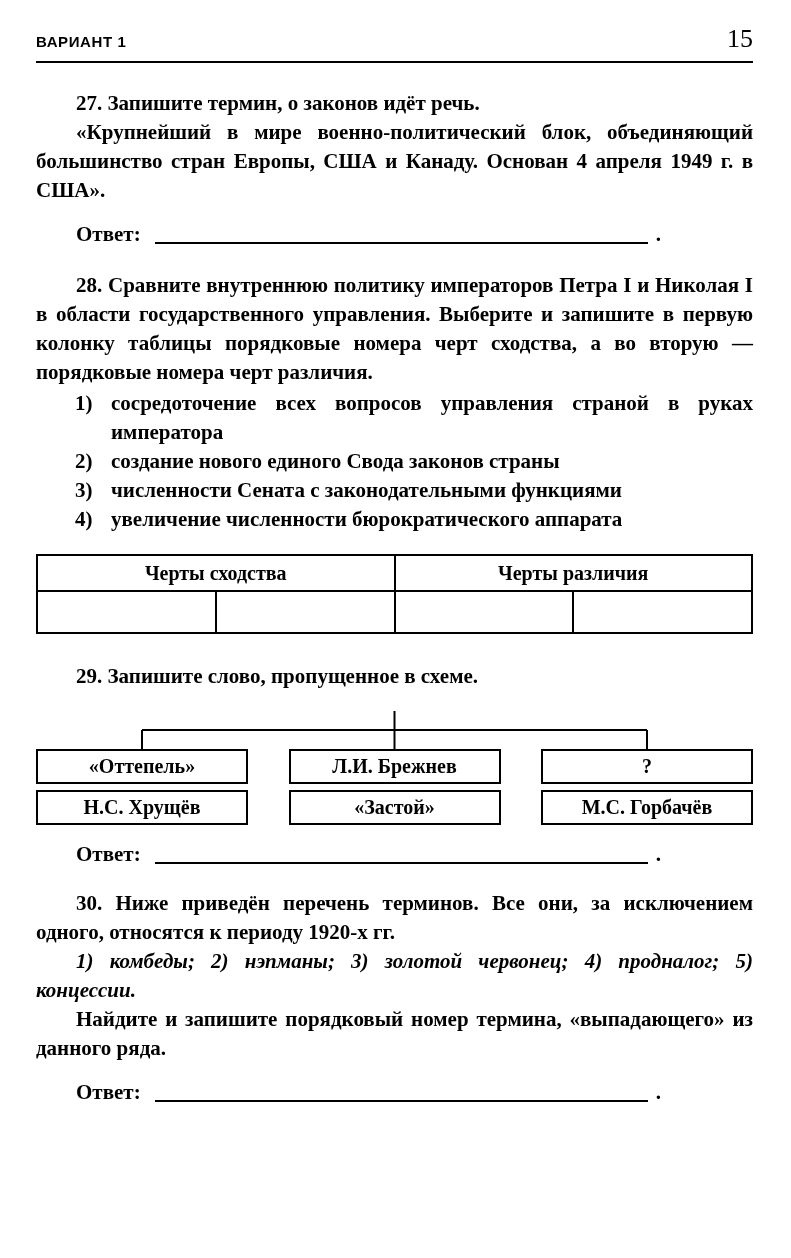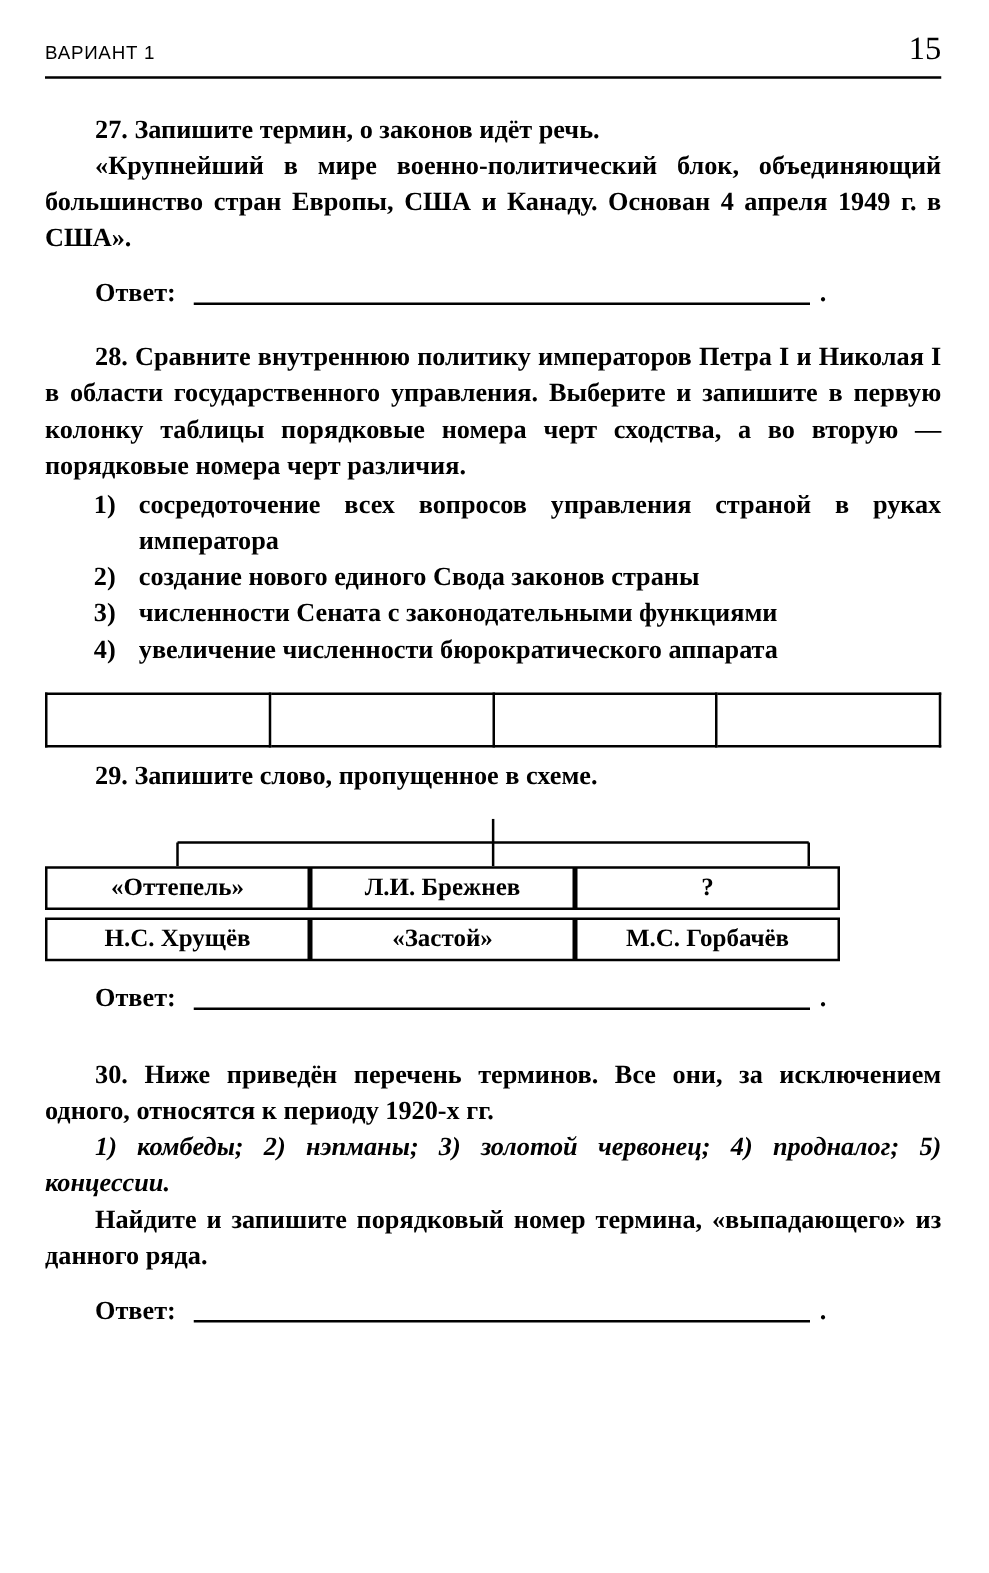--- a/index.html
+++ b/index.html
@@ -14,32 +14,32 @@
     font-size: 21px;
     -webkit-hyphens: auto;
     hyphens: auto;
   }
   .page { padding: 24px 38px 0 36px; }
 
   
   .page-header { display: flex; justify-content: space-between; align-items: baseline; }
   .variant-label {
     font-family: "Liberation Sans", "DejaVu Sans", sans-serif;
-    font-weight: 400; font-size: 15px; letter-spacing: 0.6px;
+    font-weight: 700; font-size: 15px; letter-spacing: 0.6px;
   }
   .page-number { font-weight: 400; font-size: 26px; }
   .header-rule { border: none; border-top: 2px solid #000; margin-top: 7px; }
 
   
   .para { text-align: justify; line-height: 29px; }
   .indent { text-indent: 40px; }
   .q27-block { margin-top: 26px; }
   .q28-block { margin-top: 22px; }
-  .q29-block { margin-top: 8px; }
-  .q30-block { margin-top: 32px; }
+  .q29-block { margin-top: 28px; }
+  .q30-block { margin-top: 20px; }
 
   
   .options { margin-top: 2px; }
   .opt { display: flex; line-height: 29px; }
   .opt .num { flex: none; width: 36px; margin-left: 39px; }
   .opt .text { flex: 1; text-align: justify; }
 
   
   .answer { display: flex; align-items: center; margin-top: 15px; padding-left: 40px; padding-right: 92px; line-height: 29px; }
   .answer .label { flex: none; }
@@ -53,21 +53,21 @@
   table.cmp td { height: 42px; }
 
   
   .diagram { margin-top: 20px; }
   .scheme-top-box {
     width: 560px; margin: 0 auto; border: 2px solid #000;
     text-align: center; padding: 5px 4px; font-size: 21px;
   }
   .connector { display: block; width: 100%; height: 38px; }
   .connector line { stroke: #000; stroke-width: 2; }
-  .scheme-row { display: flex; }
+  .scheme-row { display: flex; justify-content: space-between; }
   .scheme-col { width: 212px; display: flex; flex-direction: column; gap: 6px; }
   .scheme-box { border: 2px solid #000; text-align: center; padding: 4px 2px; font-size: 20px; }
 
   .terms { font-style: italic; }
 </style>
 </head>
 <body>
 
 <div class="page">
 
@@ -104,20 +104,24 @@
         <span class="text">численности Сената с законодательными функциями</span>
       </div>
       <div class="opt">
         <span class="num">4)</span>
         <span class="text">увеличение численности бюрократического аппарата</span>
       </div>
     </div>
 
     <table class="cmp">
       <tbody>
+          <tr>
+        <th colspan="2">Черты сходства</th>
+        <th colspan="2">Черты различия</th>
+      </tr>
       <tr>
         <td></td>
         <td></td>
         <td></td>
         <td></td>
       </tr>
     </tbody>
       </table>
   </section>
 

